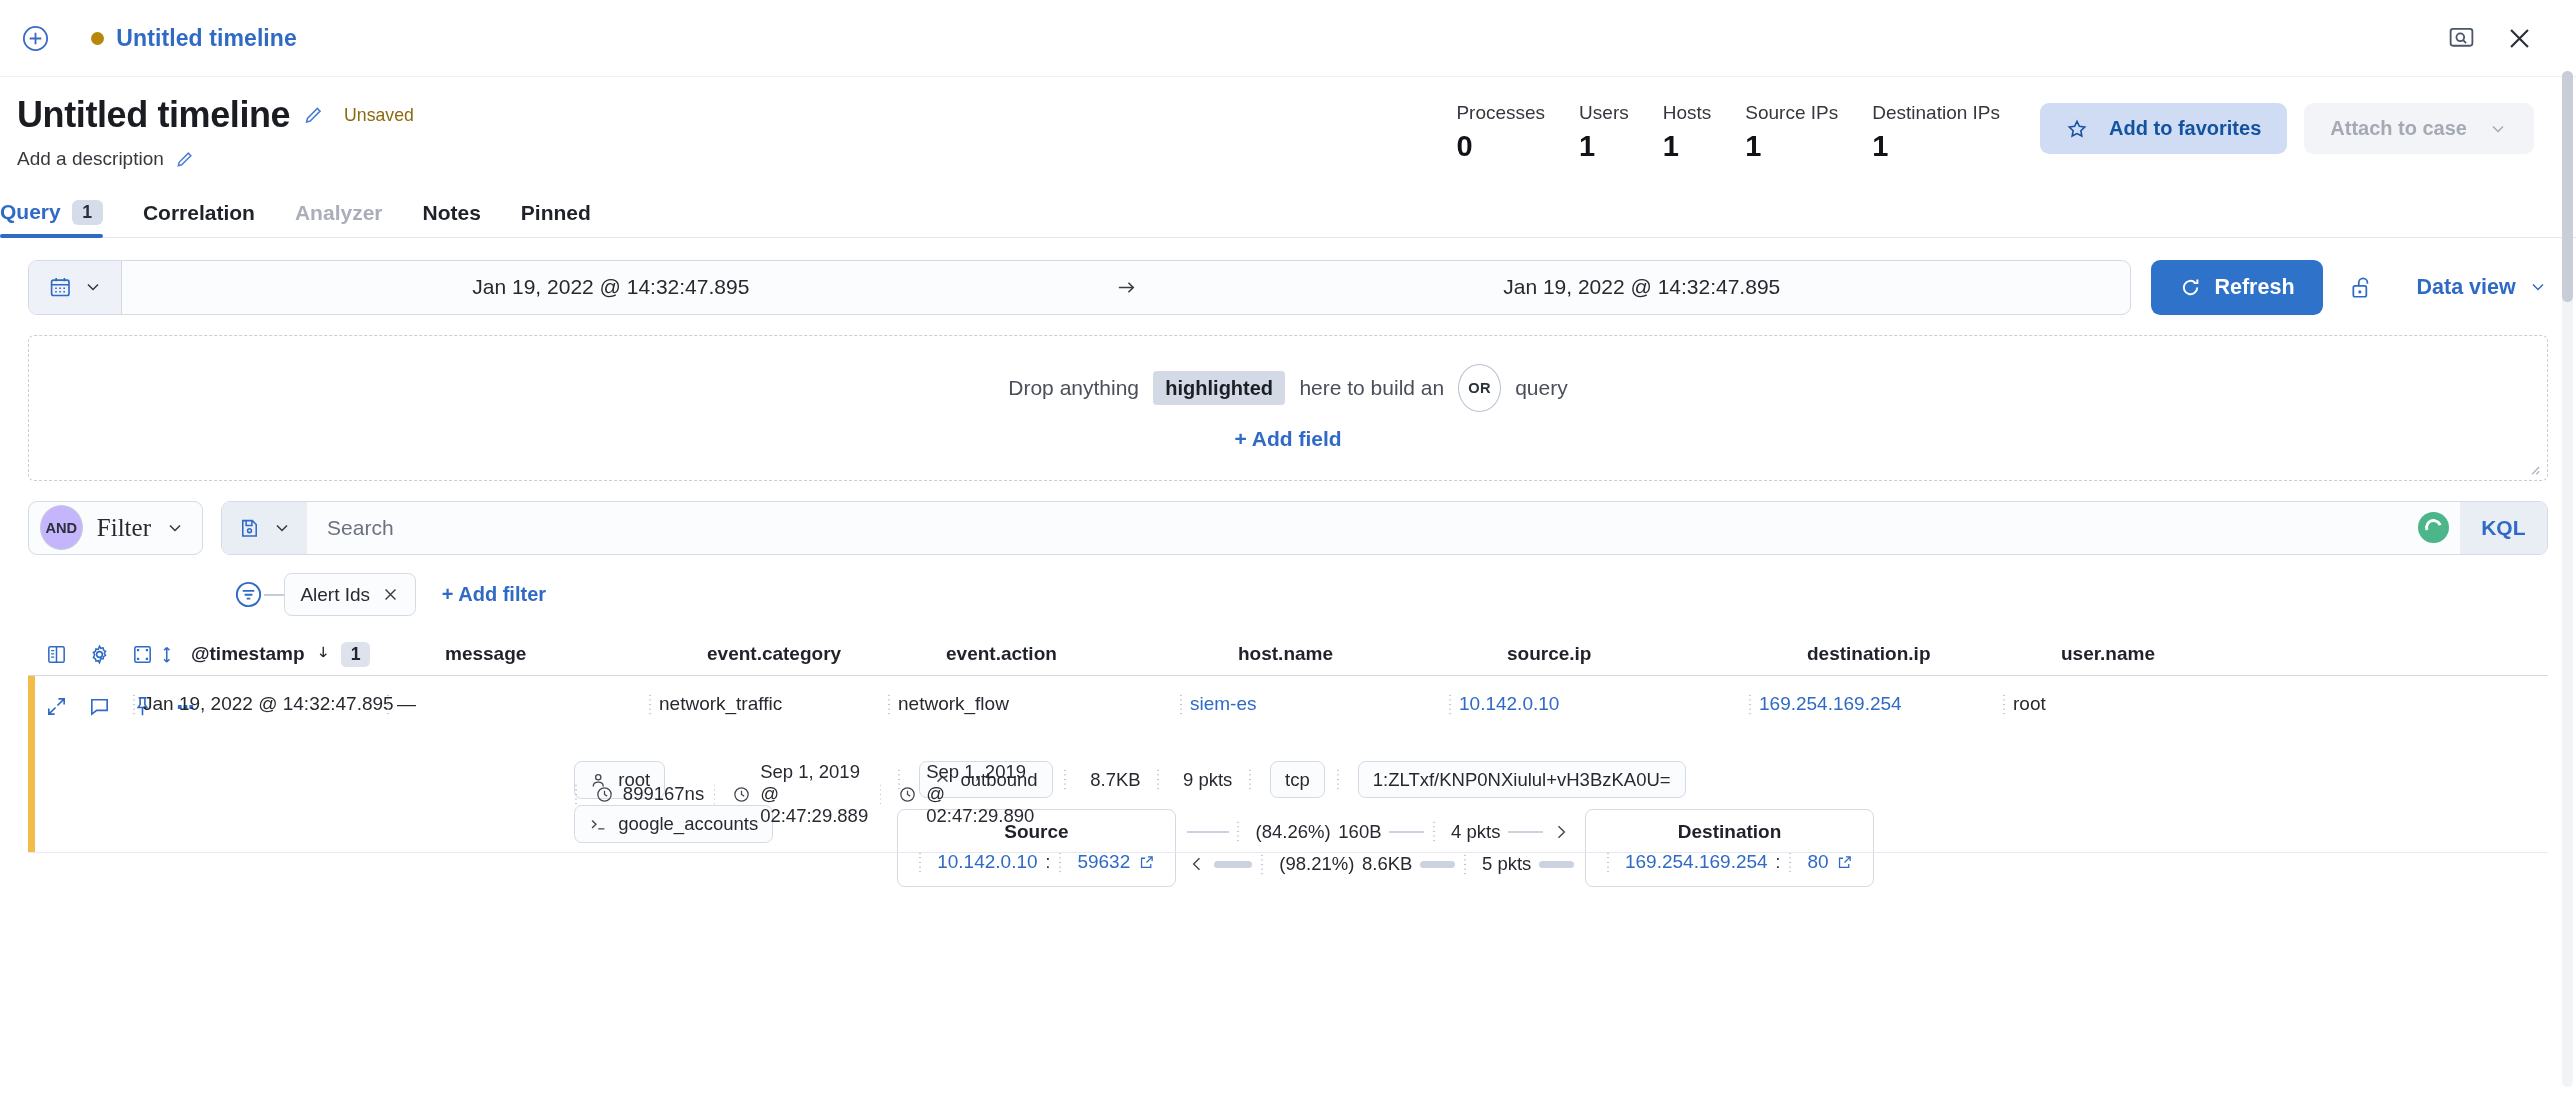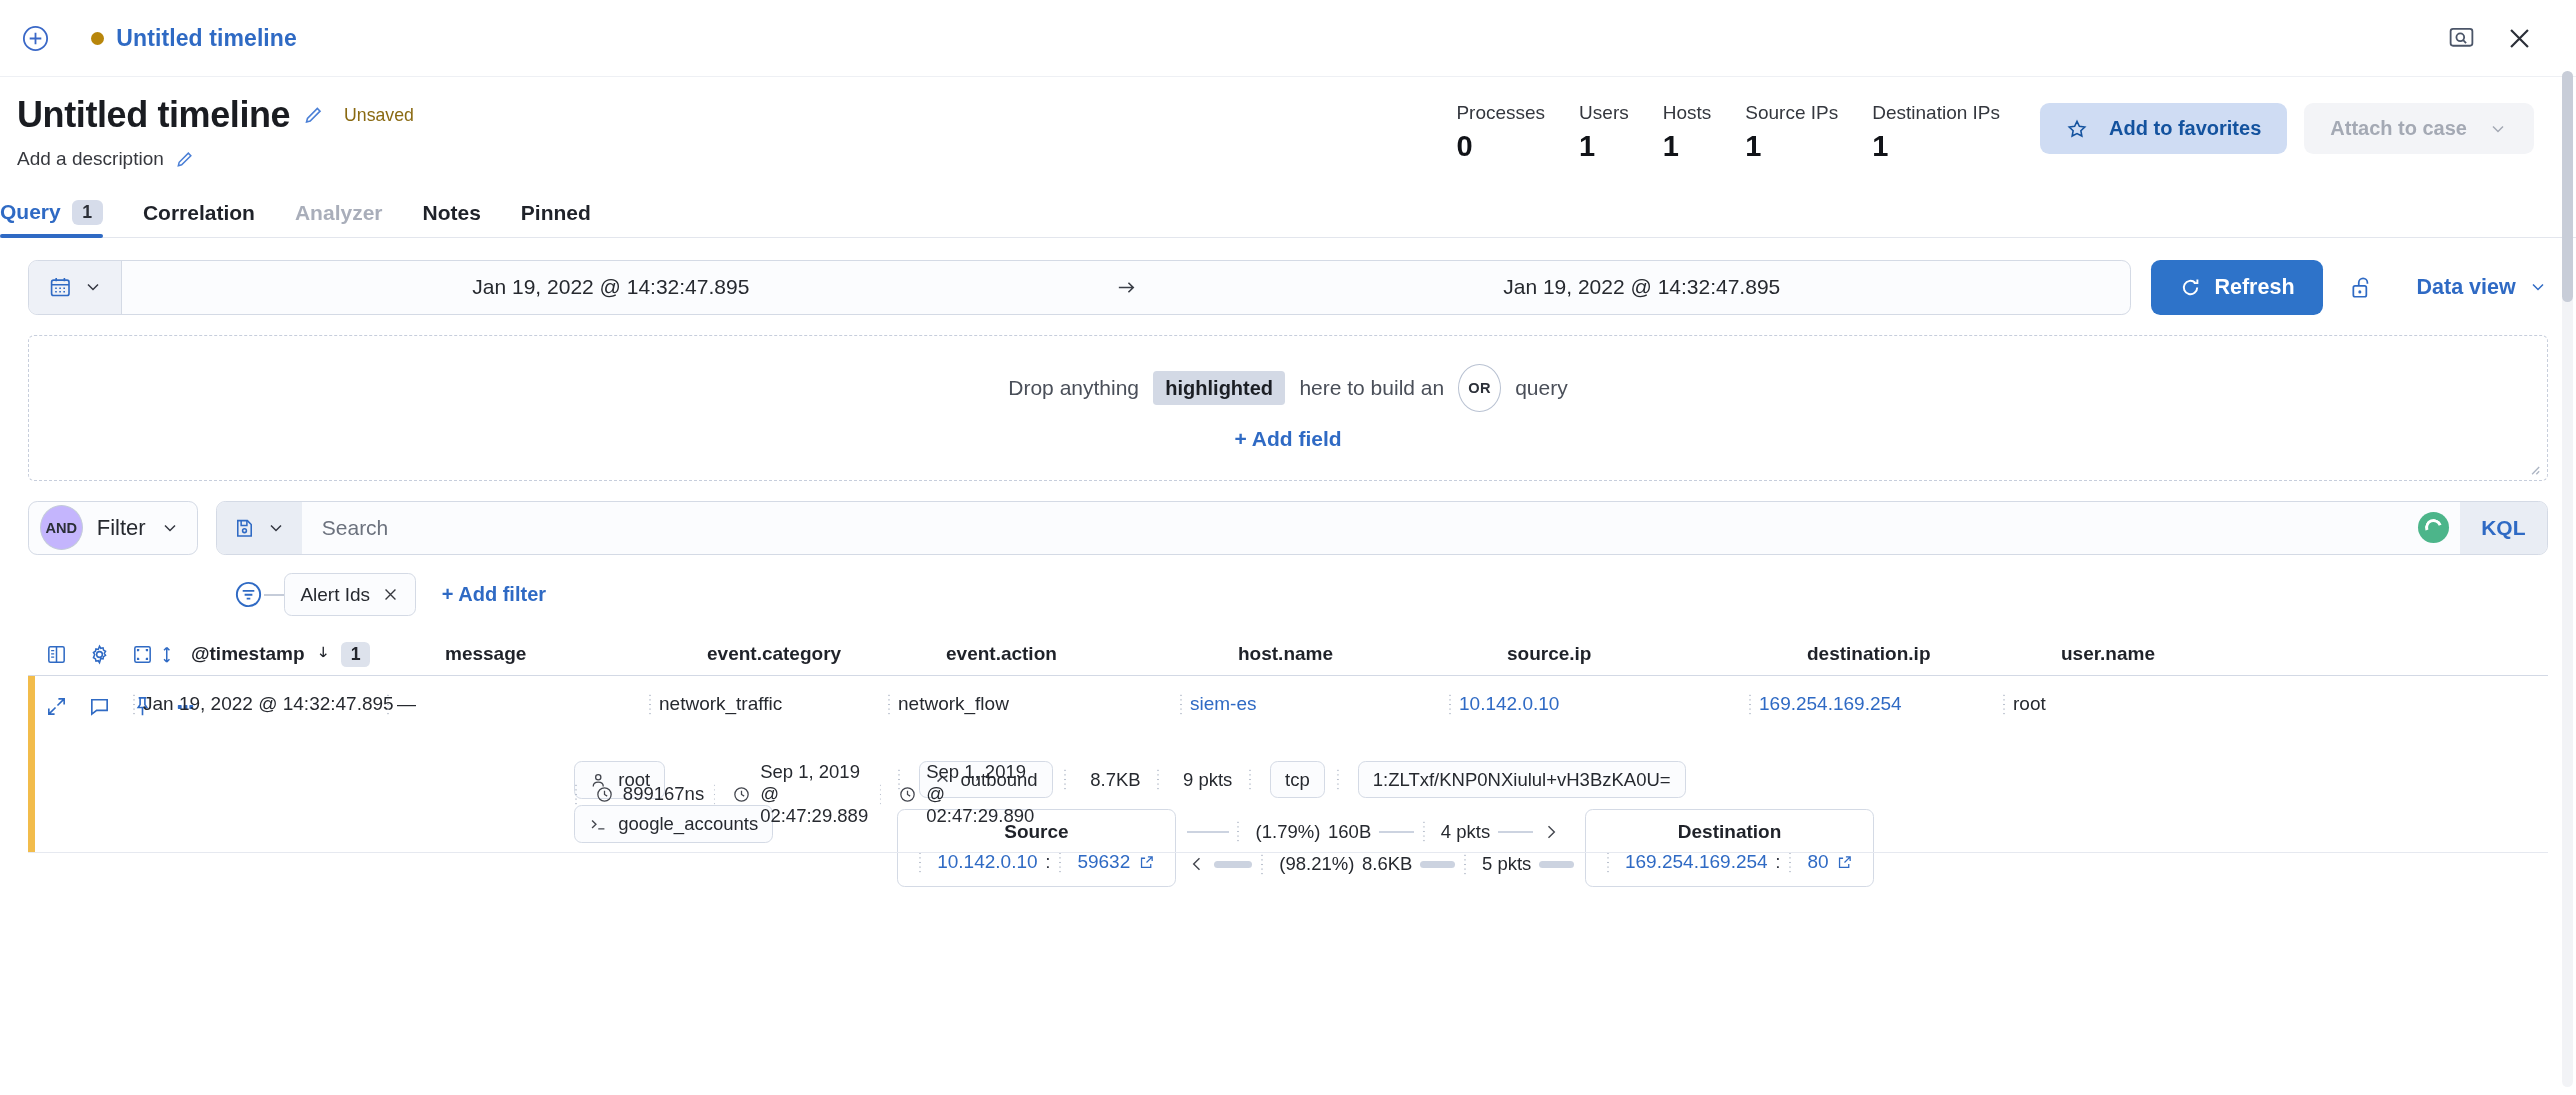--- a/index.html
+++ b/index.html
@@ -138,21 +138,21 @@
   .filter-btn {
     display: inline-flex; align-items: center; gap: 14px;
     border: 0.8px solid #d4dae5; border-radius: 9.2px; background: #fbfcfe;
     height: 54px; padding: 0 17px 0 10.8px;
   }
   .and-oval {
     width: 43px; height: 45px; border: 0.8px solid #c3cbd9; border-radius: 50%;
     display: flex; align-items: center; justify-content: center;
     font-size: 14.6px; font-weight: 700; color: #2b2f38; background: #c4b5fd;
   }
-  .filter-label { font-size: 22px; color: #26292f; }
+  .filter-label { font-size: 25px; color: #26292f; font-family: Liberation Serif, serif; }
   .searchbox {
     flex: 1 1 auto; margin-left: 18.5px; display: flex; align-items: stretch;
     border: 0.8px solid #d4dae5; border-radius: 9.2px; overflow: hidden; height: 54px;
     background: #fbfcfe;
   }
   .sb-left { display: flex; align-items: center; gap: 10.8px; background: #e9edf4; padding: 0 15.4px; }
   .save-icon { width: 23px; height: 24.6px; color: #2f6ac4; }
   .sb-input { flex: 1 1 auto; display: flex; align-items: center; padding-left: 20px;
               font-size: 21px; color: #6c727e; position: relative;}
   .spinner {
@@ -684,21 +684,21 @@
                     <path d="M14 4h6v6M20 4l-8 8M18 14v5H5V6h5"></path>
                   </svg>
                 </span>
               </span>
             </div>
 
             <div class="flow-mid">
               <div class="flow-line">
                 <span class="thinline" style="width:42px"></span>
                 <span class="dg"></span>
-                <span>(1.79%)</span>
+                <span>(84.26%)</span>
                 <span>160B</span>
                 <span class="thinline" style="width:35px"></span>
                 <span class="dg"></span>
                 <span>4 pkts</span>
                 <span class="thinline" style="width:35px"></span>
                 <span class="arrowglyph">
                   <svg viewBox="0 0 24 24" width="20" height="20" fill="none" stroke="currentColor" stroke-width="1.7">
                     <path d="M9 5l7 7-7 7"></path>
                   </svg>
                 </span>

